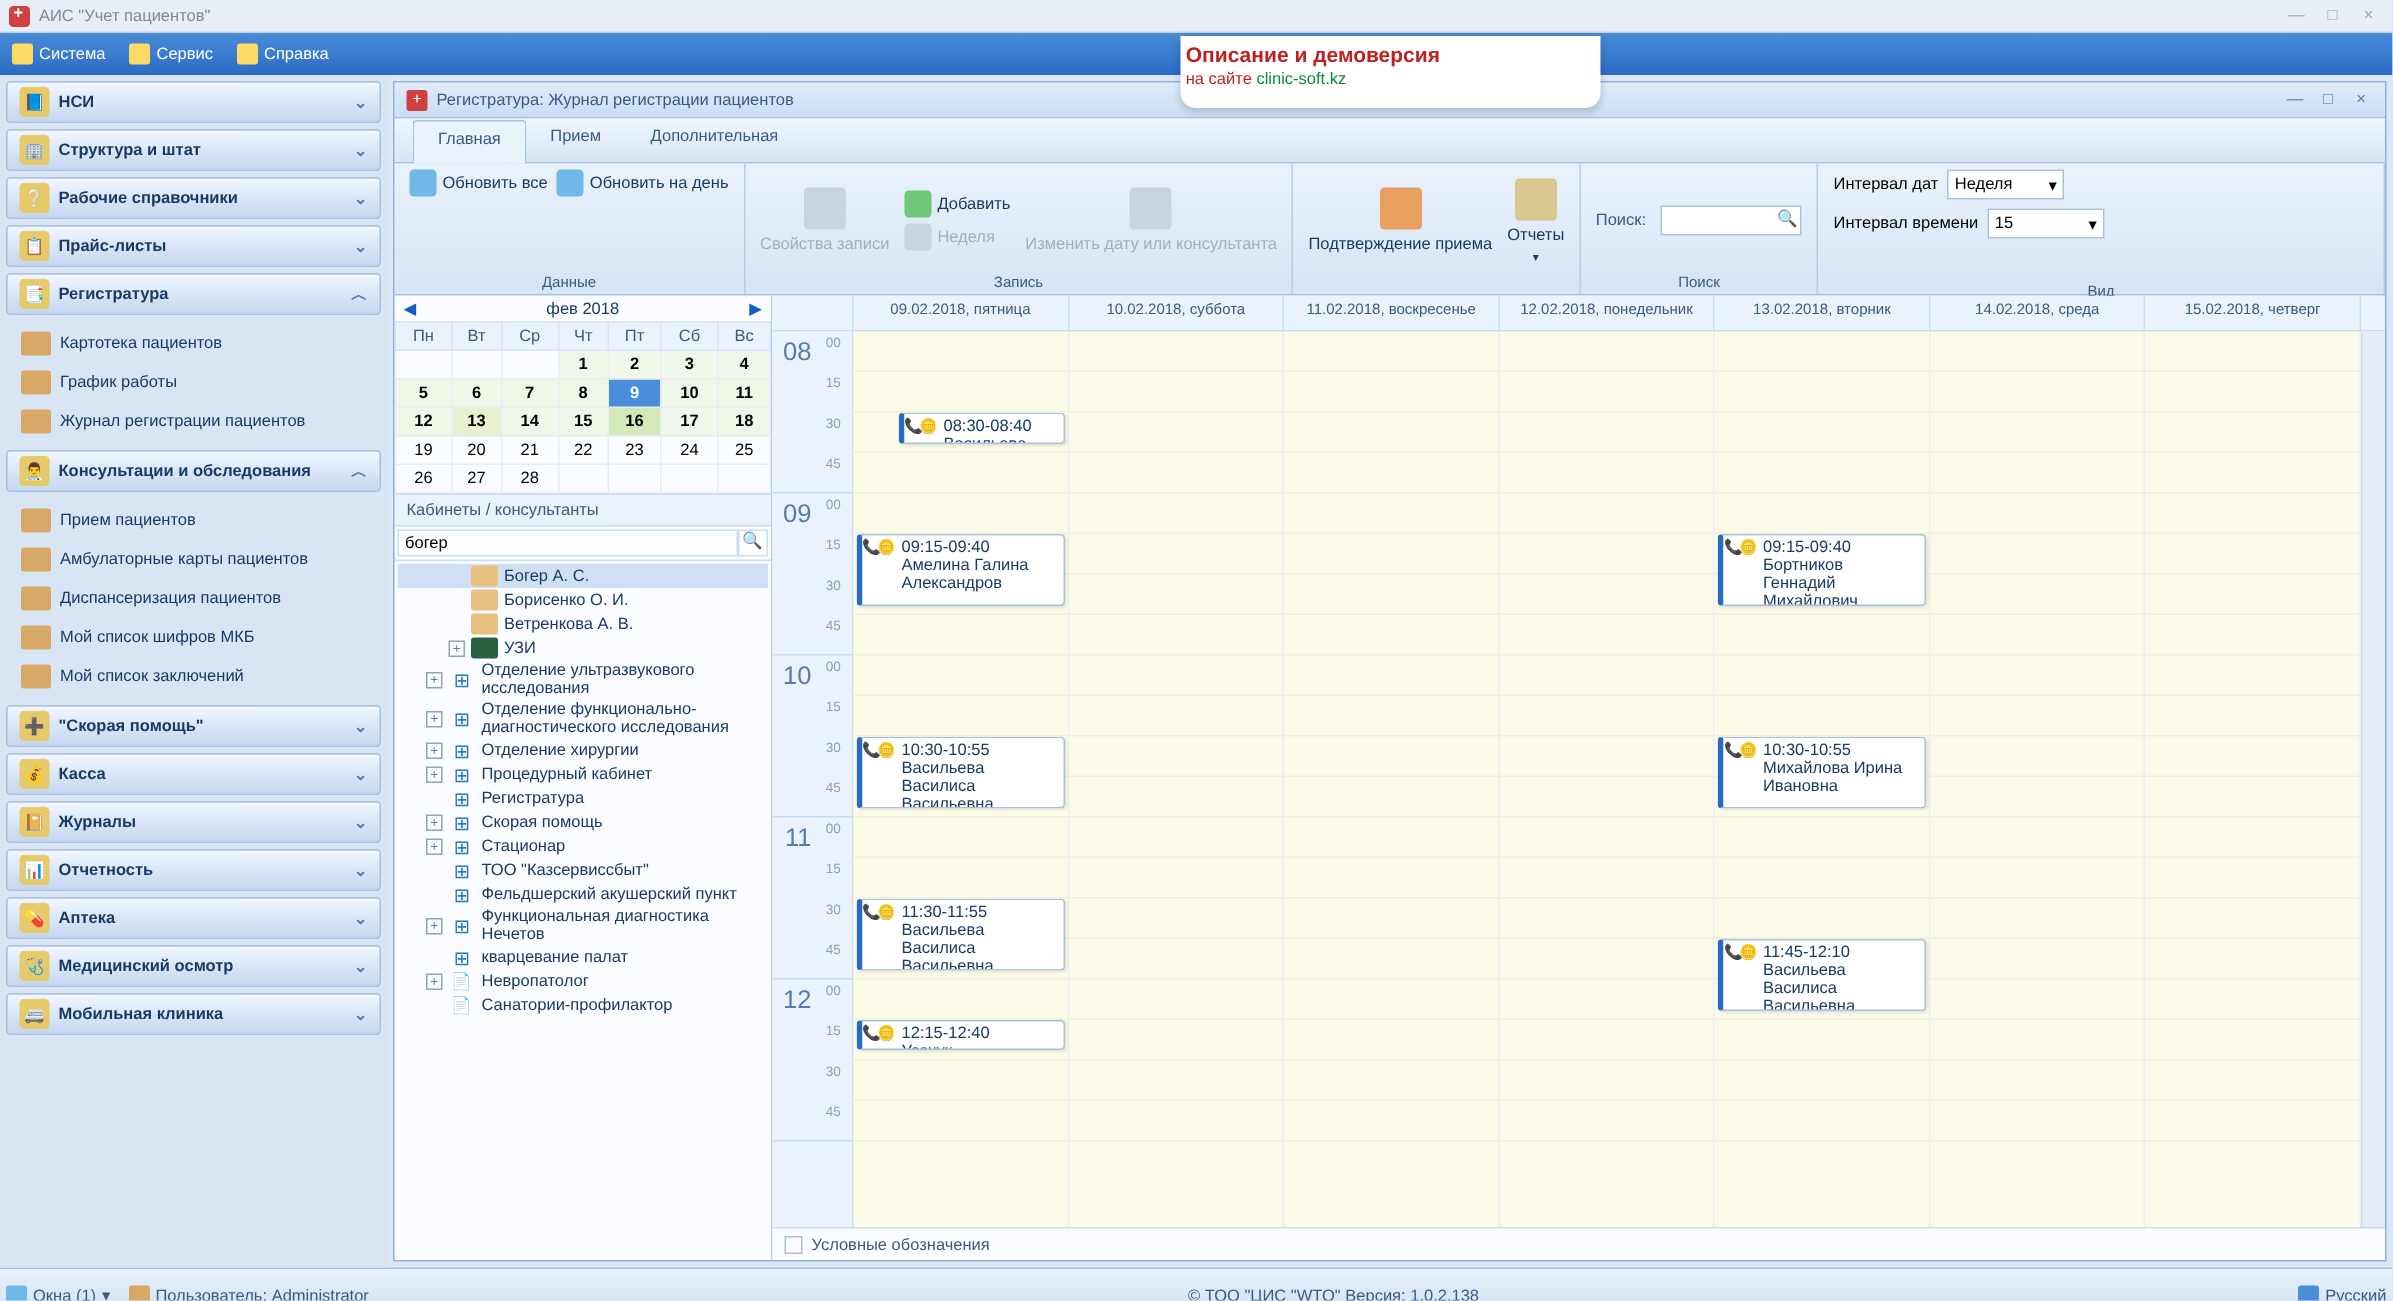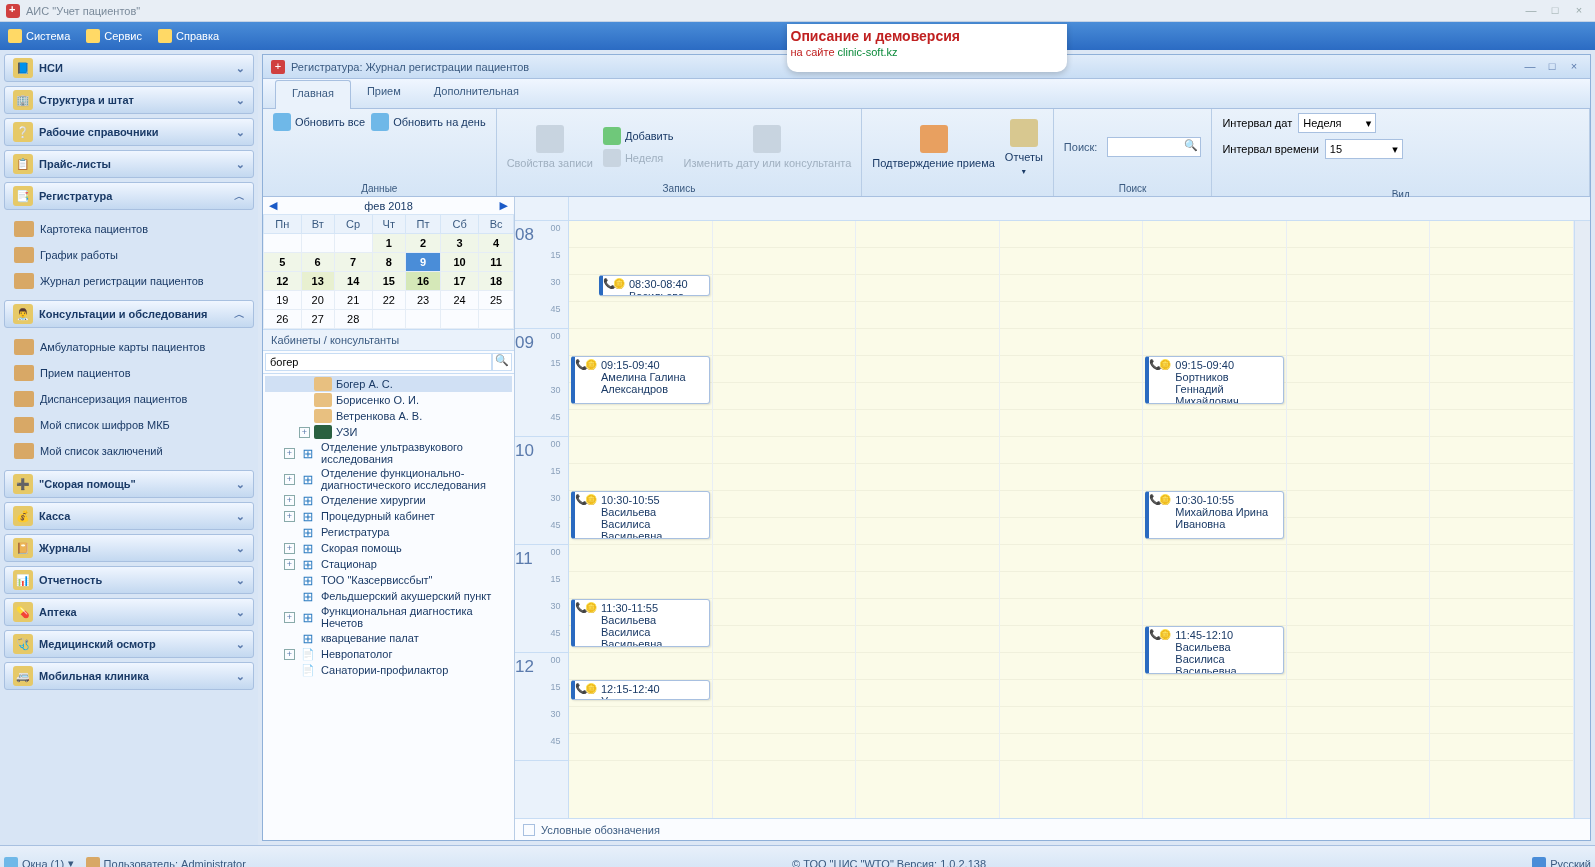--- a/index.html
+++ b/index.html
@@ -93,21 +93,21 @@
 .tree-item .t-icon.doc::before { content: "📄"; font-size: 11px; }
 
 
 .scheduler { flex: 1; display: flex; flex-direction: column; overflow: hidden; background: #fafcff; }
 .sched-days-header { height: 24px; display: flex; border-bottom: 1px solid #c8ddf4; background: #eaf2fb; }
 .time-gutter-h { width: 54px; border-right: 1px solid #c8ddf4; }
 .day-header { flex: 1; border-right: 1px solid #c8ddf4; text-align: center; padding: 4px 0; color: #3a5a80; font-size: 10px; white-space: nowrap; overflow: hidden; }
 .sched-body { flex: 1; display: flex; overflow: auto; position: relative; }
 .time-gutter { width: 54px; border-right: 1px solid #c8ddf4; background: #eaf2fb; }
 .hour-block { height: 108px; border-bottom: 1px solid #c8ddf4; display: flex; }
-.hour-label { width: 28px; text-align: left; font-size: 17px; color: #5a7aac; padding: 4px 2px 0 0; }
+.hour-label { width: 28px; text-align: right; font-size: 17px; color: #5a7aac; padding: 4px 2px 0 0; }
 .minute-labels { flex: 1; }
 .minute-label { height: 27px; font-size: 9px; color: #8aa0ba; text-align: center; padding-top: 2px; }
 .days-body { flex: 1; display: flex; position: relative; }
 .day-col { flex: 1; border-right: 1px solid #e8eef5; background: #fbfbe8; position: relative; }
 .day-col .slot { height: 27px; border-bottom: 1px solid #f0f0dc; }
 
 .appointment { position: absolute; left: 2px; right: 2px; background: white; border: 1px solid #a8c0e0; border-left: 4px solid #2a6ac0; border-radius: 3px; padding: 2px 4px 2px 26px; font-size: 10px; color: #1a3a66; overflow: hidden; box-shadow: 1px 1px 2px rgba(0,0,0,0.1); }
 .appointment .apt-icon { position: absolute; left: 2px; top: 2px; width: 22px; height: 18px; }
 .appointment .apt-icon::before { content: "📞"; position: absolute; left: -2px; font-size: 10px; }
 .appointment .apt-icon::after { content: "🪙"; position: absolute; left: 8px; font-size: 10px; }
@@ -194,25 +194,25 @@
         </div>
     </div>
     <div class="acc-header">
         <span class="acc-icon">👨‍⚕️</span>
         <span>Консультации и обследования</span>
         <span class="chev">︿</span>
       </div>
     <div class="acc-body">
       <div class="acc-item">
           <span class="item-icon"></span>
-          <span>Амбулаторные карты пациентов</span>
+          <span>Прием пациентов</span>
         </div>
       <div class="acc-item">
           <span class="item-icon"></span>
-          <span>Прием пациентов</span>
+          <span>Амбулаторные карты пациентов</span>
         </div>
       <div class="acc-item">
           <span class="item-icon"></span>
           <span>Диспансеризация пациентов</span>
         </div>
       <div class="acc-item">
           <span class="item-icon"></span>
           <span>Мой список шифров МКБ</span>
         </div>
       <div class="acc-item">
@@ -539,20 +539,29 @@
                 <span class="t-spacer"></span>
                 <span class="t-icon doc"></span>
                 <span>Санатории-профилактор</span>
               </div>
             </div>
         </div>
 
         <div class="scheduler">
           <div class="sched-days-header">
             <div class="time-gutter-h"></div>
+            <div id="days-header-inner" style="flex:1;display:flex;">
+                <div class="day-header">09.02.2018, пятница</div>
+                <div class="day-header">10.02.2018, суббота</div>
+                <div class="day-header">11.02.2018, воскресенье</div>
+                <div class="day-header">12.02.2018, понедельник</div>
+                <div class="day-header">13.02.2018, вторник</div>
+                <div class="day-header">14.02.2018, среда</div>
+                <div class="day-header">15.02.2018, четверг</div>
+              </div>
             <div style="width:16px;"></div>
           </div>
           <div class="sched-body">
             <div class="time-gutter" id="time-gutter">
                 <div class="hour-block">
                   <div class="hour-label">08</div>
                   <div class="minute-labels">
                     <div class="minute-label">00</div>
                     <div class="minute-label">15</div>
                     <div class="minute-label">30</div>

